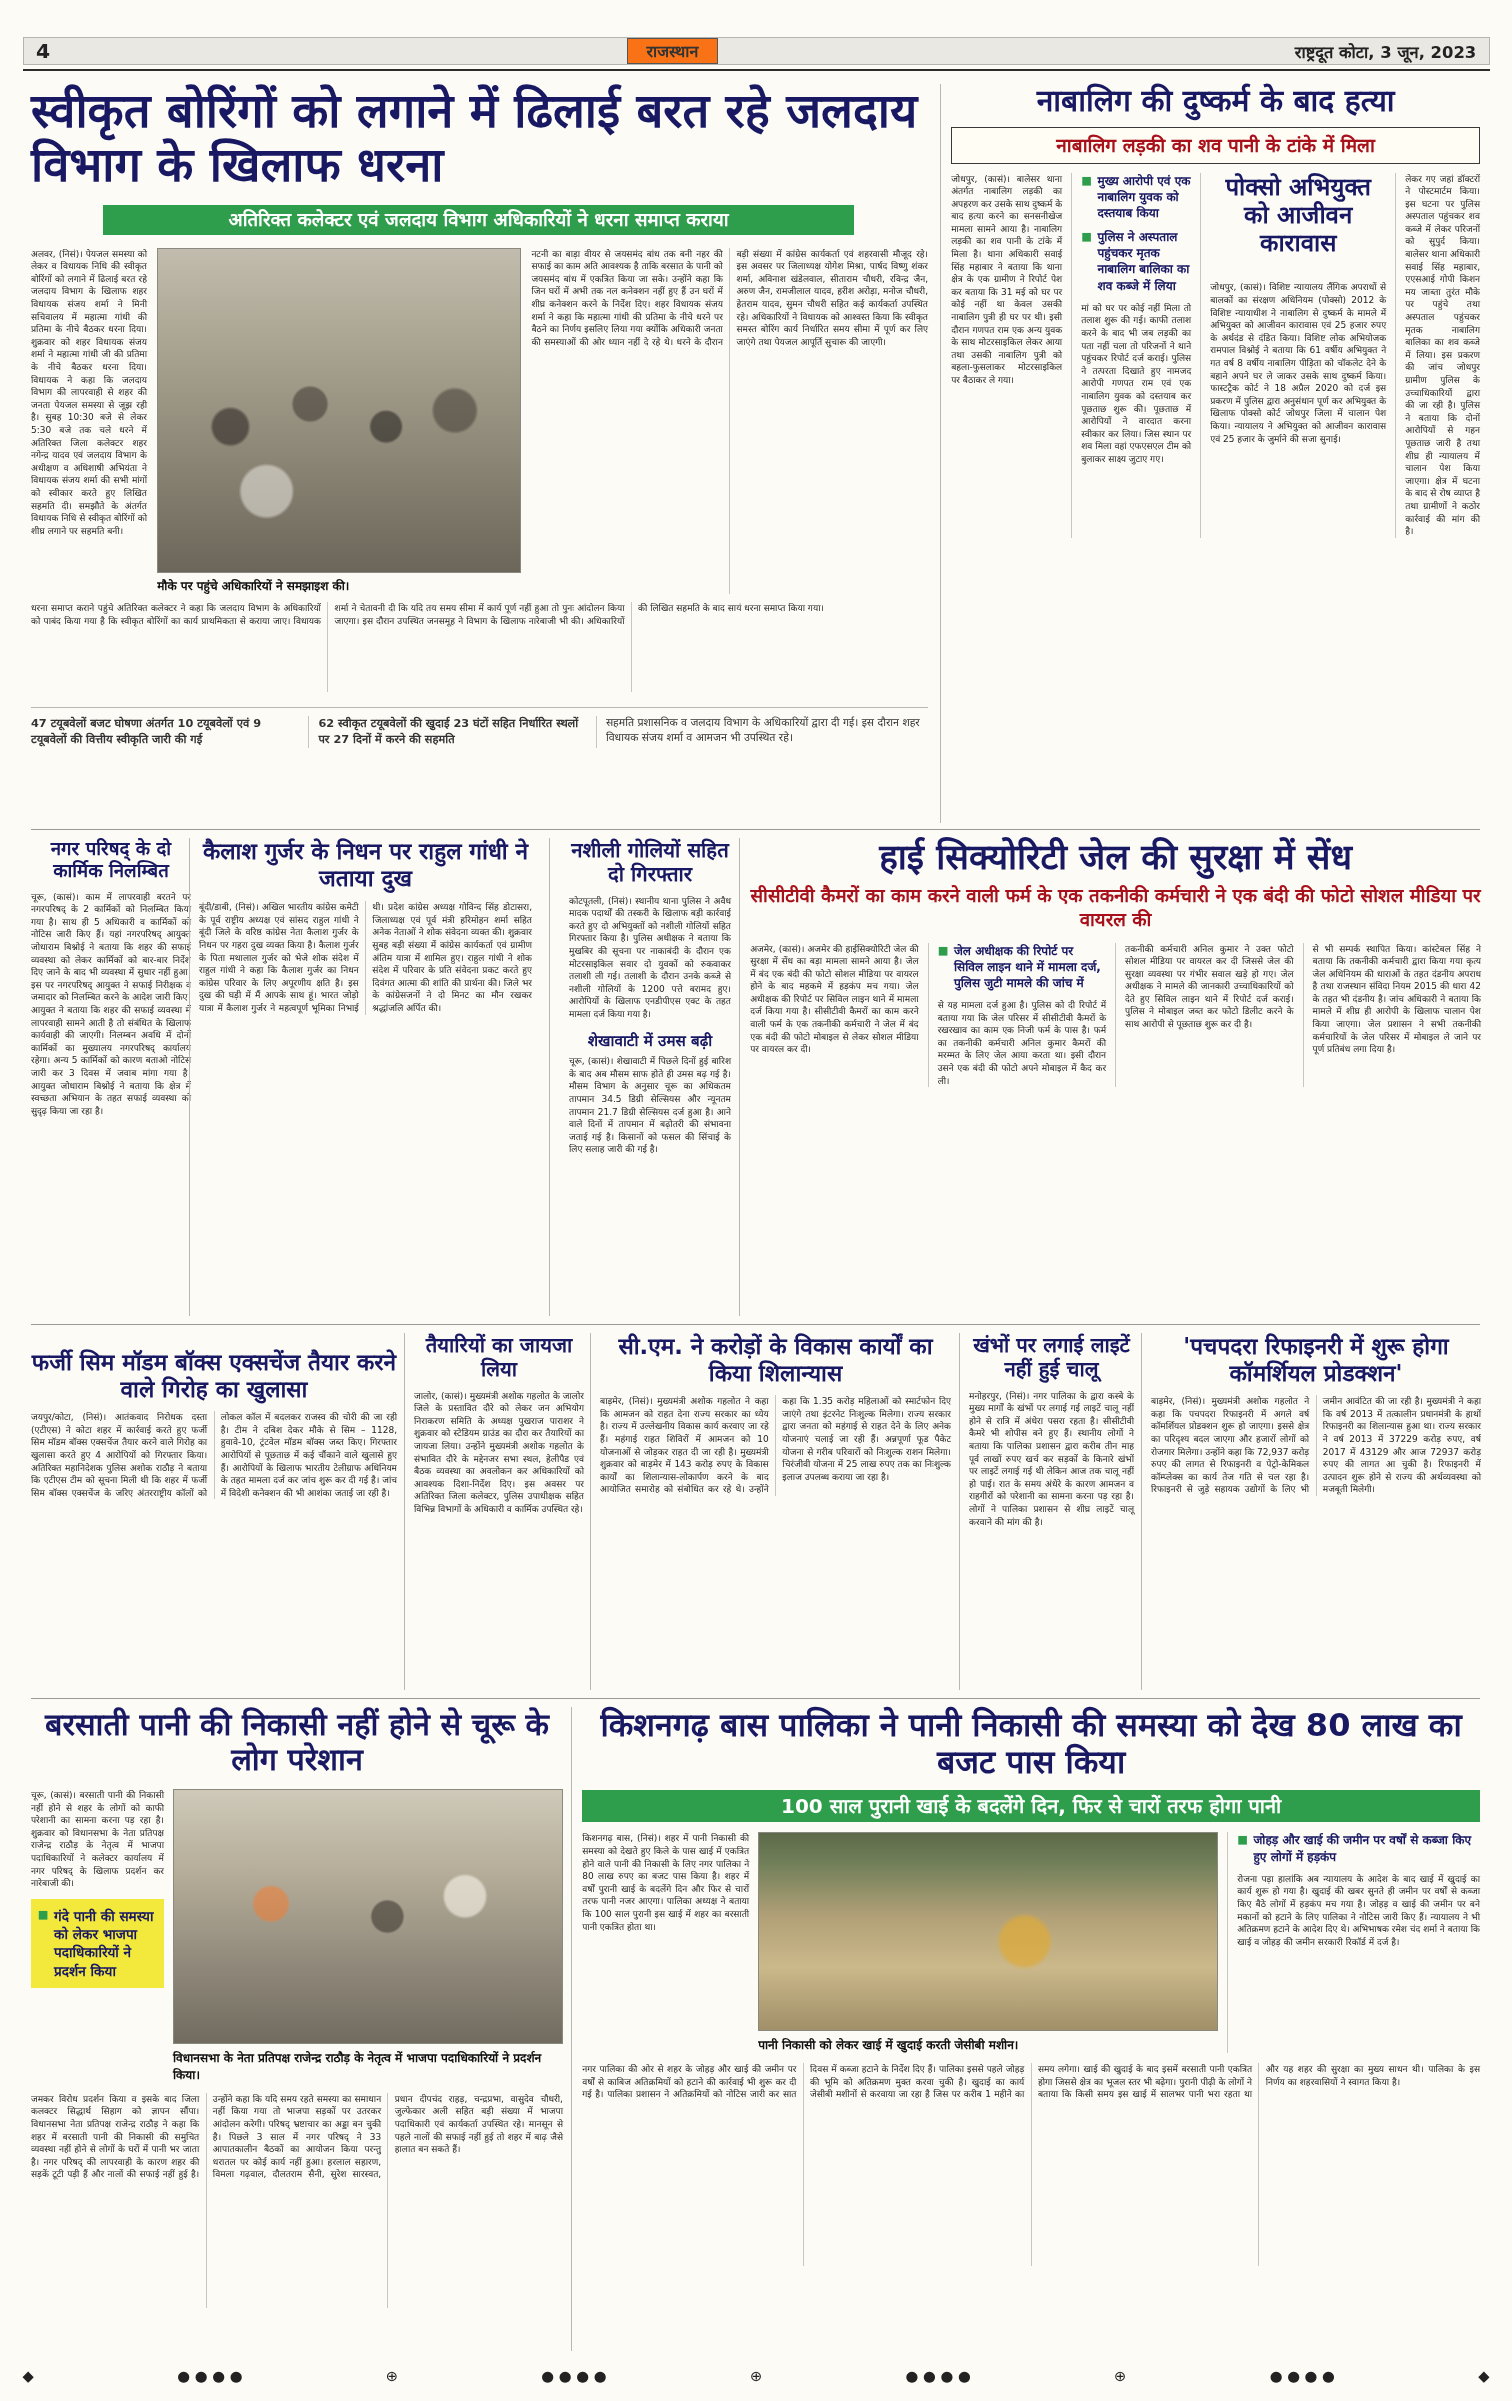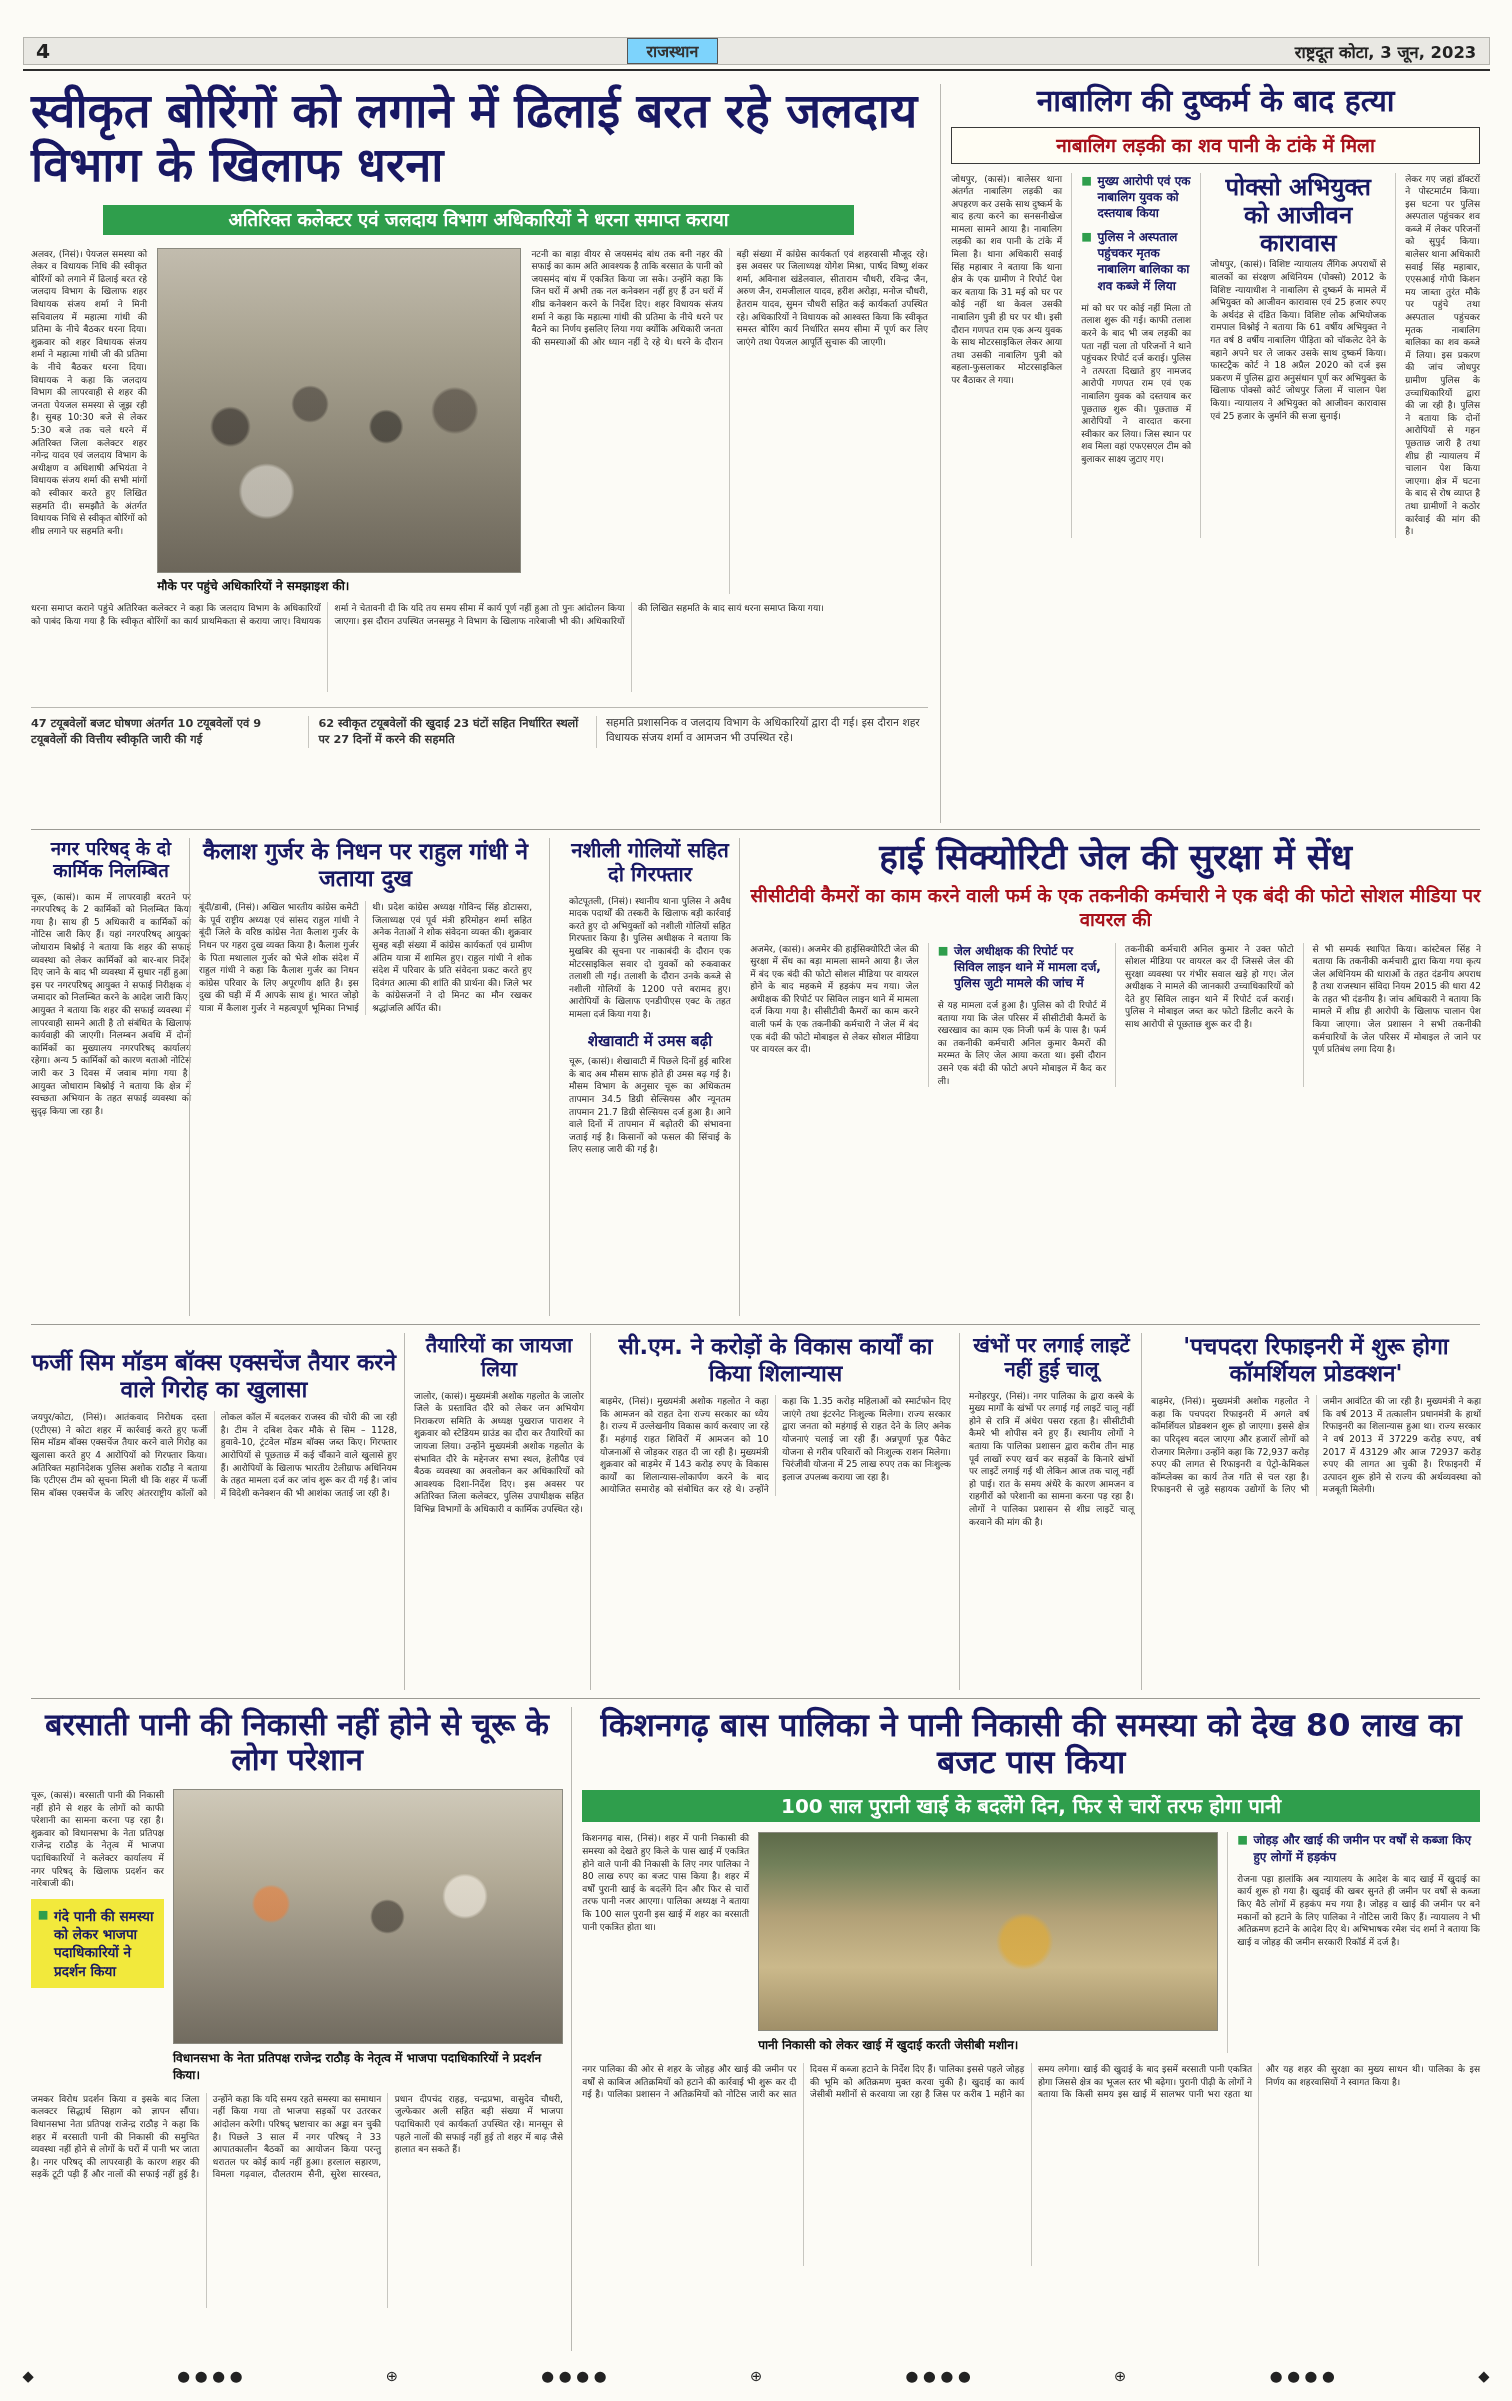--- a/index.html
+++ b/index.html
@@ -4,21 +4,21 @@
 <style>
   * { margin:0; padding:0; box-sizing:border-box; }
   html,body { background:#d8d8d4; }
   body { font-family:"DejaVu Sans", sans-serif; }
   .page { position:relative; width:1512px; height:2401px; background:#fcfbf6; color:#1d1d1d; overflow:hidden; margin:0 auto; }
   .abs { position:absolute; }
 
   
   .hdrbar { left:22.6px; top:37px; width:1467px; height:28px; background:#e9e8e3; border:0.6px solid #b5b4ae; display:flex; align-items:center; padding:0 12.4px; }
   .pgnum { font-size:20.3px; font-weight:bold; color:#222; }
-  .sectionbox { margin:0 auto; border:1.1px solid #555; background:#7dd3fc; padding:1.1px 19px; font-size:16px; font-weight:bold; color:#333; }
+  .sectionbox { margin:0 auto; border:1.1px solid #555; background:#f97316; padding:1.1px 19px; font-size:16px; font-weight:bold; color:#333; }
   .masthead { font-size:16.4px; color:#222; font-weight:bold; }
   .hdrrule { left:22.6px; top:69px; width:1467px; height:1.7px; background:#2c2c2c; }
 
   
   .navy { color:#181863; font-weight:bold; }
   .body-sm { font-size:9px; line-height:1.4; text-align:justify; color:#232323; }
   .cols2 { column-count:2; column-gap:13.6px; column-rule:0.6px solid #c7c6c0; }
   .cols3 { column-count:3; column-gap:13.6px; column-rule:0.6px solid #c7c6c0; }
   .cols4 { column-count:4; column-gap:13.6px; column-rule:0.6px solid #c7c6c0; }
   .greenbar { background:#2f9e4c; color:#fff; font-weight:bold; text-align:center; }
@@ -93,21 +93,21 @@
           <span class="sq">■</span>
           <span class="bullet-txt">मुख्य आरोपी एवं एक नाबालिग युवक को दस्तयाब किया</span>
         </div>
         <div class="bullet" style="margin-bottom:8px;">
           <span class="sq">■</span>
           <span class="bullet-txt">पुलिस ने अस्पताल पहुंचकर मृतक नाबालिग बालिका का शव कब्जे में लिया</span>
         </div>
         <div class="body-sm">मां को घर पर कोई नहीं मिला तो तलाश शुरू की गई। काफी तलाश करने के बाद भी जब लड़की का पता नहीं चला तो परिजनों ने थाने पहुंचकर रिपोर्ट दर्ज कराई। पुलिस ने तत्परता दिखाते हुए नामजद आरोपी गणपत राम एवं एक नाबालिग युवक को दस्तयाब कर पूछताछ शुरू की। पूछताछ में आरोपियों ने वारदात करना स्वीकार कर लिया। जिस स्थान पर शव मिला वहां एफएसएल टीम को बुलाकर साक्ष्य जुटाए गए।</div>
       </div>
       <div class="fcol" style="width:186px;">
-        <div class="navy" style="font-size:24px; line-height:1.18; text-align:center; margin-bottom:1px;">पोक्सो अभियुक्त को आजीवन कारावास</div>
+        <div class="navy" style="font-size:24px; line-height:1.18; text-align:center; margin-bottom:24px;">पोक्सो अभियुक्त को आजीवन कारावास</div>
         <div class="body-sm">जोधपुर, (कासं)। विशिष्ट न्यायालय लैंगिक अपराधों से बालकों का संरक्षण अधिनियम (पोक्सो) 2012 के विशिष्ट न्यायाधीश ने नाबालिग से दुष्कर्म के मामले में अभियुक्त को आजीवन कारावास एवं 25 हजार रुपए के अर्थदंड से दंडित किया। विशिष्ट लोक अभियोजक रामपाल विश्नोई ने बताया कि 61 वर्षीय अभियुक्त ने गत वर्ष 8 वर्षीय नाबालिग पीड़िता को चॉकलेट देने के बहाने अपने घर ले जाकर उसके साथ दुष्कर्म किया। फास्टट्रैक कोर्ट ने 18 अप्रैल 2020 को दर्ज इस प्रकरण में पुलिस द्वारा अनुसंधान पूर्ण कर अभियुक्त के खिलाफ पोक्सो कोर्ट जोधपुर जिला में चालान पेश किया। न्यायालय ने अभियुक्त को आजीवन कारावास एवं 25 हजार के जुर्माने की सजा सुनाई।</div>
       </div>
       <div class="body-sm fcol" style="flex:1;">लेकर गए जहां डॉक्टरों ने पोस्टमार्टम किया। इस घटना पर पुलिस अस्पताल पहुंचकर शव कब्जे में लेकर परिजनों को सुपुर्द किया। बालेसर थाना अधिकारी सवाई सिंह महाबार, एएसआई गोपी किशन मय जाब्ता तुरंत मौके पर पहुंचे तथा अस्पताल पहुंचकर मृतक नाबालिग बालिका का शव कब्जे में लिया। इस प्रकरण की जांच जोधपुर ग्रामीण पुलिस के उच्चाधिकारियों द्वारा की जा रही है। पुलिस ने बताया कि दोनों आरोपियों से गहन पूछताछ जारी है तथा शीघ्र ही न्यायालय में चालान पेश किया जाएगा। क्षेत्र में घटना के बाद से रोष व्याप्त है तथा ग्रामीणों ने कठोर कार्रवाई की मांग की है।</div>
     </div>
   </div>
 
   <div class="abs hdiv" style="left:31px; top:829px; width:1449px;"></div>
 
   <div class="abs" style="left:31px; top:838px; width:160px; height:478px;">
     <div class="navy" style="font-size:18.6px; line-height:1.2; text-align:center;">नगर परिषद् के दो कार्मिक निलम्बित</div>

